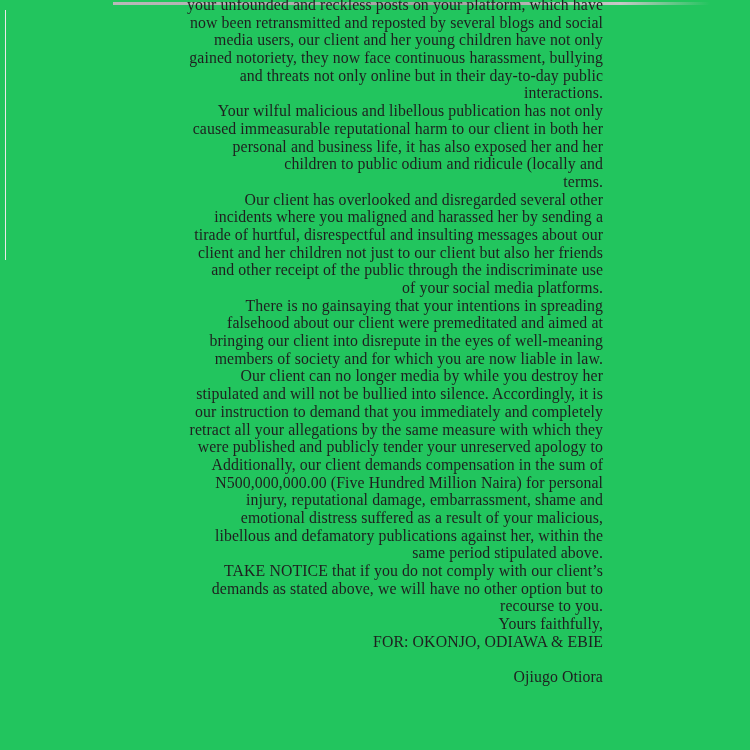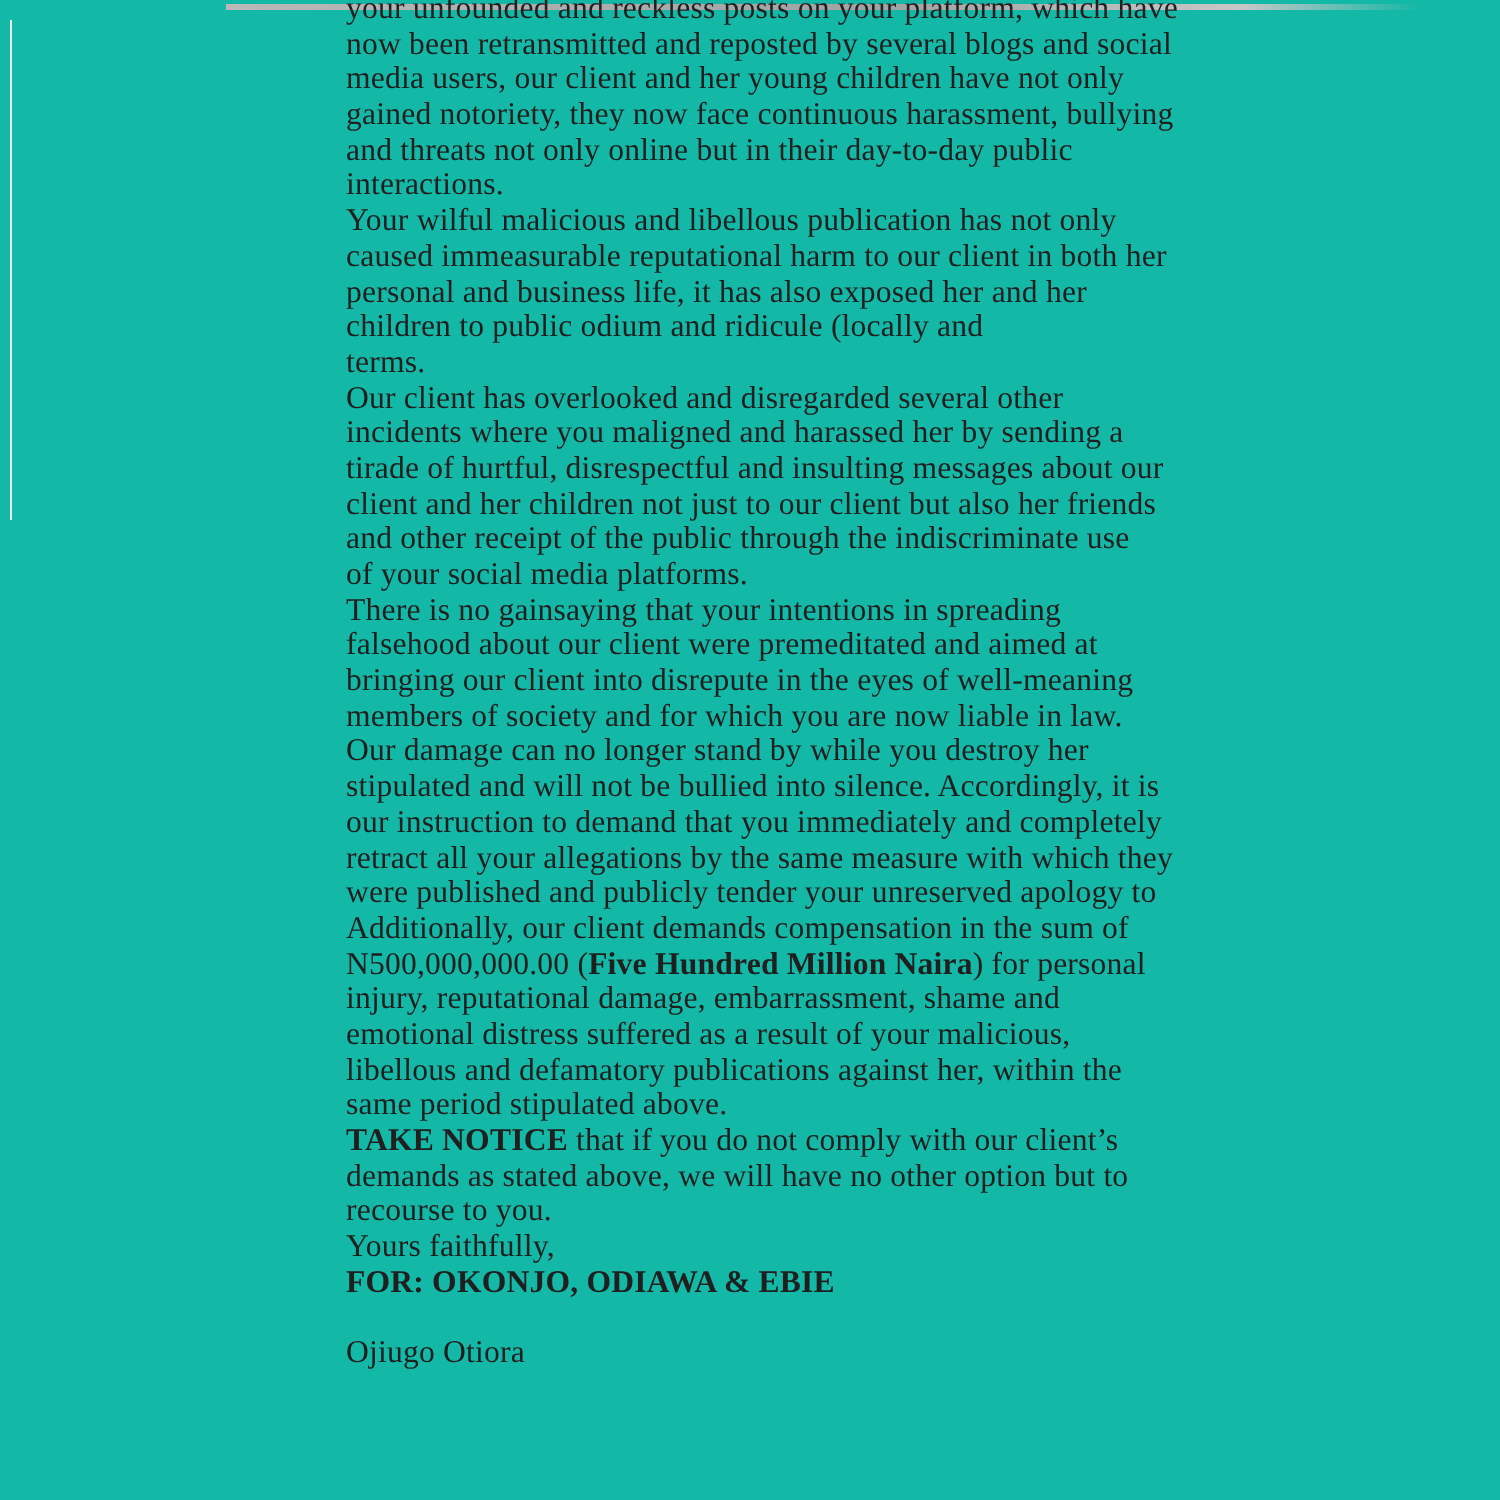--- a/index.html
+++ b/index.html
@@ -10,21 +10,22 @@
     width: 750px;
     height: 750px;
     position: relative;
     overflow: hidden;
     background: #fdfdfd;
     font-family: "Liberation Serif", "DejaVu Serif", serif;
   }
   .page {
     position: absolute;
     inset: 0;
-    background: #14b8a6;
+    background: #22c55e;
+    text-align: right;
   }
   .top-rule {
     position: absolute;
     top: 2px;
     left: 113px;
     width: 597px;
     height: 3px;
     background: linear-gradient(to right,
       #b9b9b9 0%,
       #a2a2a2 55%,
@@ -47,21 +48,21 @@
     font-size: 15.8px;
     line-height: 17.7px;
     color: #1f1f1f;
     letter-spacing: 0.1px;
   }
   .line {
     height: 17.7px;
     white-space: nowrap;
   }
   .line .bold {
-    font-weight: bold;
+    font-weight: normal;
   }
 </style>
 </head>
 <body>
 
 <div class="page">
   <div class="top-rule"></div>
   <div class="left-edge-line"></div>
   <div class="letter-body">
       <div class="line"><span>your unfounded and reckless posts on your platform, which have</span></div>
@@ -78,21 +79,21 @@
       <div class="line"><span>Our client has overlooked and disregarded several other</span></div>
       <div class="line"><span>incidents where you maligned and harassed her by sending a</span></div>
       <div class="line"><span>tirade of hurtful, disrespectful and insulting messages about our</span></div>
       <div class="line"><span>client and her children not just to our client but also her friends</span></div>
       <div class="line"><span>and other receipt of the public through the indiscriminate use</span></div>
       <div class="line"><span>of your social media platforms.</span></div>
       <div class="line"><span>There is no gainsaying that your intentions in spreading</span></div>
       <div class="line"><span>falsehood about our client were premeditated and aimed at</span></div>
       <div class="line"><span>bringing our client into disrepute in the eyes of well-meaning</span></div>
       <div class="line"><span>members of society and for which you are now liable in law.</span></div>
-      <div class="line"><span>Our damage can no longer stand by while you destroy her</span></div>
+      <div class="line"><span>Our client can no longer media by while you destroy her</span></div>
       <div class="line"><span>stipulated and will not be bullied into silence. Accordingly, it is</span></div>
       <div class="line"><span>our instruction to demand that you immediately and completely</span></div>
       <div class="line"><span>retract all your allegations by the same measure with which they</span></div>
       <div class="line"><span>were published and publicly tender your unreserved apology to</span></div>
       <div class="line"><span>Additionally, our client demands compensation in the sum of</span></div>
       <div class="line"><span>N500,000,000.00 (</span><span class="bold">Five Hundred Million Naira</span><span>) for personal</span></div>
       <div class="line"><span>injury, reputational damage, embarrassment, shame and</span></div>
       <div class="line"><span>emotional distress suffered as a result of your malicious,</span></div>
       <div class="line"><span>libellous and defamatory publications against her, within the</span></div>
       <div class="line"><span>same period stipulated above.</span></div>

